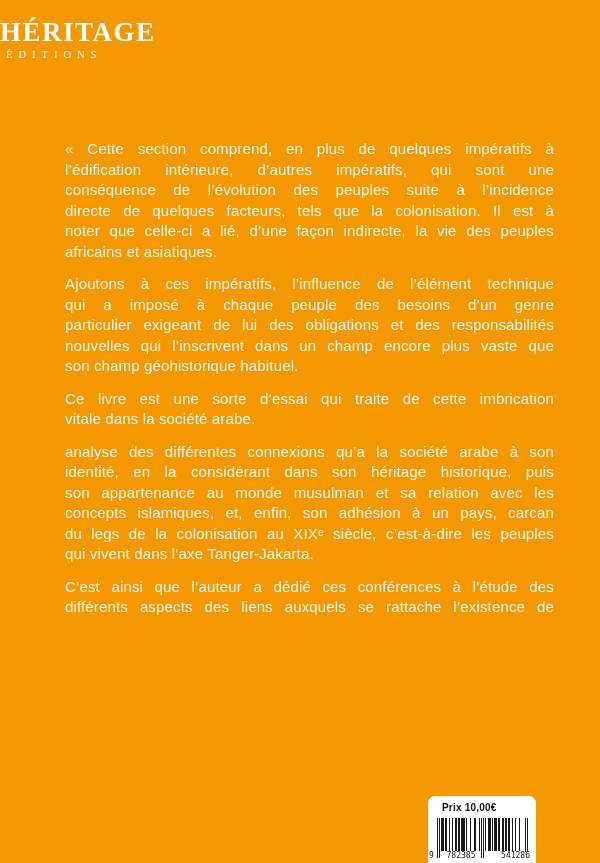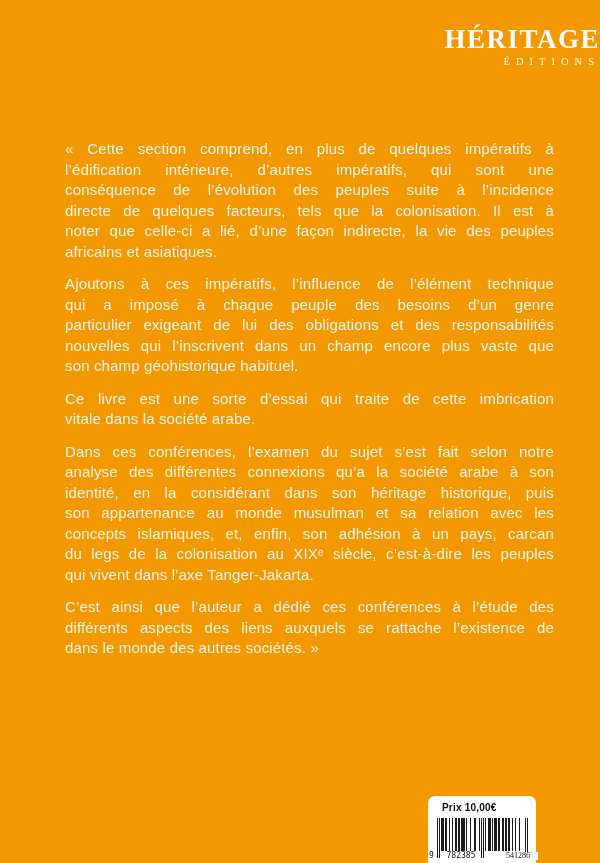--- a/index.html
+++ b/index.html
@@ -15,22 +15,22 @@
     height: 863px;
     background: var(--bg);
     position: relative;
     overflow: hidden;
     font-family: "Liberation Sans", "DejaVu Sans", sans-serif;
   }
 
   
   .publisher {
     position: absolute;
-    top: 25px; left: 0; right: 0;
-    text-align: right;
+    top: 18px; left: 0; right: 0;
+    text-align: left;
     color: #ffffff;
   }
   .publisher-name {
     font-family: "Liberation Serif", "DejaVu Serif", serif;
     font-size: 27px;
     font-weight: 700;
     letter-spacing: 1.5px;
     line-height: 1.05;
   }
   .publisher-subtitle {
@@ -98,21 +98,21 @@
     position: absolute;
     font-family: "DejaVu Sans Mono", "Liberation Mono", monospace;
     font-size: 8px;
     color: #111;
     top: 33.5px;
     line-height: 8px;
     background: var(--panel-bg);
   }
   .bc-first { left: -8px; }
   .bc-g1 { left: 4px;  width: 40px; text-align: center; }
-  .bc-g2 { left: 61px; width: 40px; text-align: center; font-family: Liberation Serif, serif; }
+  .bc-g2 { left: 53px; width: 40px; text-align: right; }
 </style>
 </head>
 <body>
 
 <header class="publisher">
   <div class="publisher-name">HÉRITAGE</div>
   <div class="publisher-subtitle">ÉDITIONS</div>
 </header>
 
 <main class="blurb" id="blurb">
@@ -129,32 +129,30 @@
       <div class="line">qui a imposé à chaque peuple des besoins d’un genre</div>
       <div class="line">particulier exigeant de lui des obligations et des responsabilités</div>
       <div class="line">nouvelles qui l’inscrivent dans un champ encore plus vaste que</div>
       <div class="line end">son champ géohistorique habituel.</div>
     </div>
     <div class="para">
       <div class="line">Ce livre est une sorte d’essai qui traite de cette imbrication</div>
       <div class="line end">vitale dans la société arabe.</div>
     </div>
     <div class="para">
-      <div class="line">Dans ces conférences, l’examen du sujet s’est fait selon notre</div>
       <div class="line">analyse des différentes connexions qu’a la société arabe à son</div>
       <div class="line">identité, en la considérant dans son héritage historique, puis</div>
       <div class="line">son appartenance au monde musulman et sa relation avec les</div>
       <div class="line">concepts islamiques, et, enfin, son adhésion à un pays, carcan</div>
       <div class="line">du legs de la colonisation au XIXᵉ siècle, c’est-à-dire les peuples</div>
       <div class="line end">qui vivent dans l’axe Tanger-Jakarta.</div>
     </div>
     <div class="para">
       <div class="line">C’est ainsi que l’auteur a dédié ces conférences à l’étude des</div>
       <div class="line">différents aspects des liens auxquels se rattache l’existence de</div>
-      <div class="line end">dans le monde des autres sociétés. »</div>
     </div>
   </main>
 
 <div class="barcode-panel">
   <div class="price-label">Prix 10,00€</div>
   <div class="barcode-area">
     <svg id="ean-svg" width="92" height="41" shape-rendering="crispEdges">
         <rect x="0.00" y="0" width="0.96" height="40" fill="#1a1a1a"></rect>
         <rect x="1.92" y="0" width="0.96" height="40" fill="#1a1a1a"></rect>
         <rect x="3.84" y="0" width="0.96" height="33" fill="#1a1a1a"></rect>

